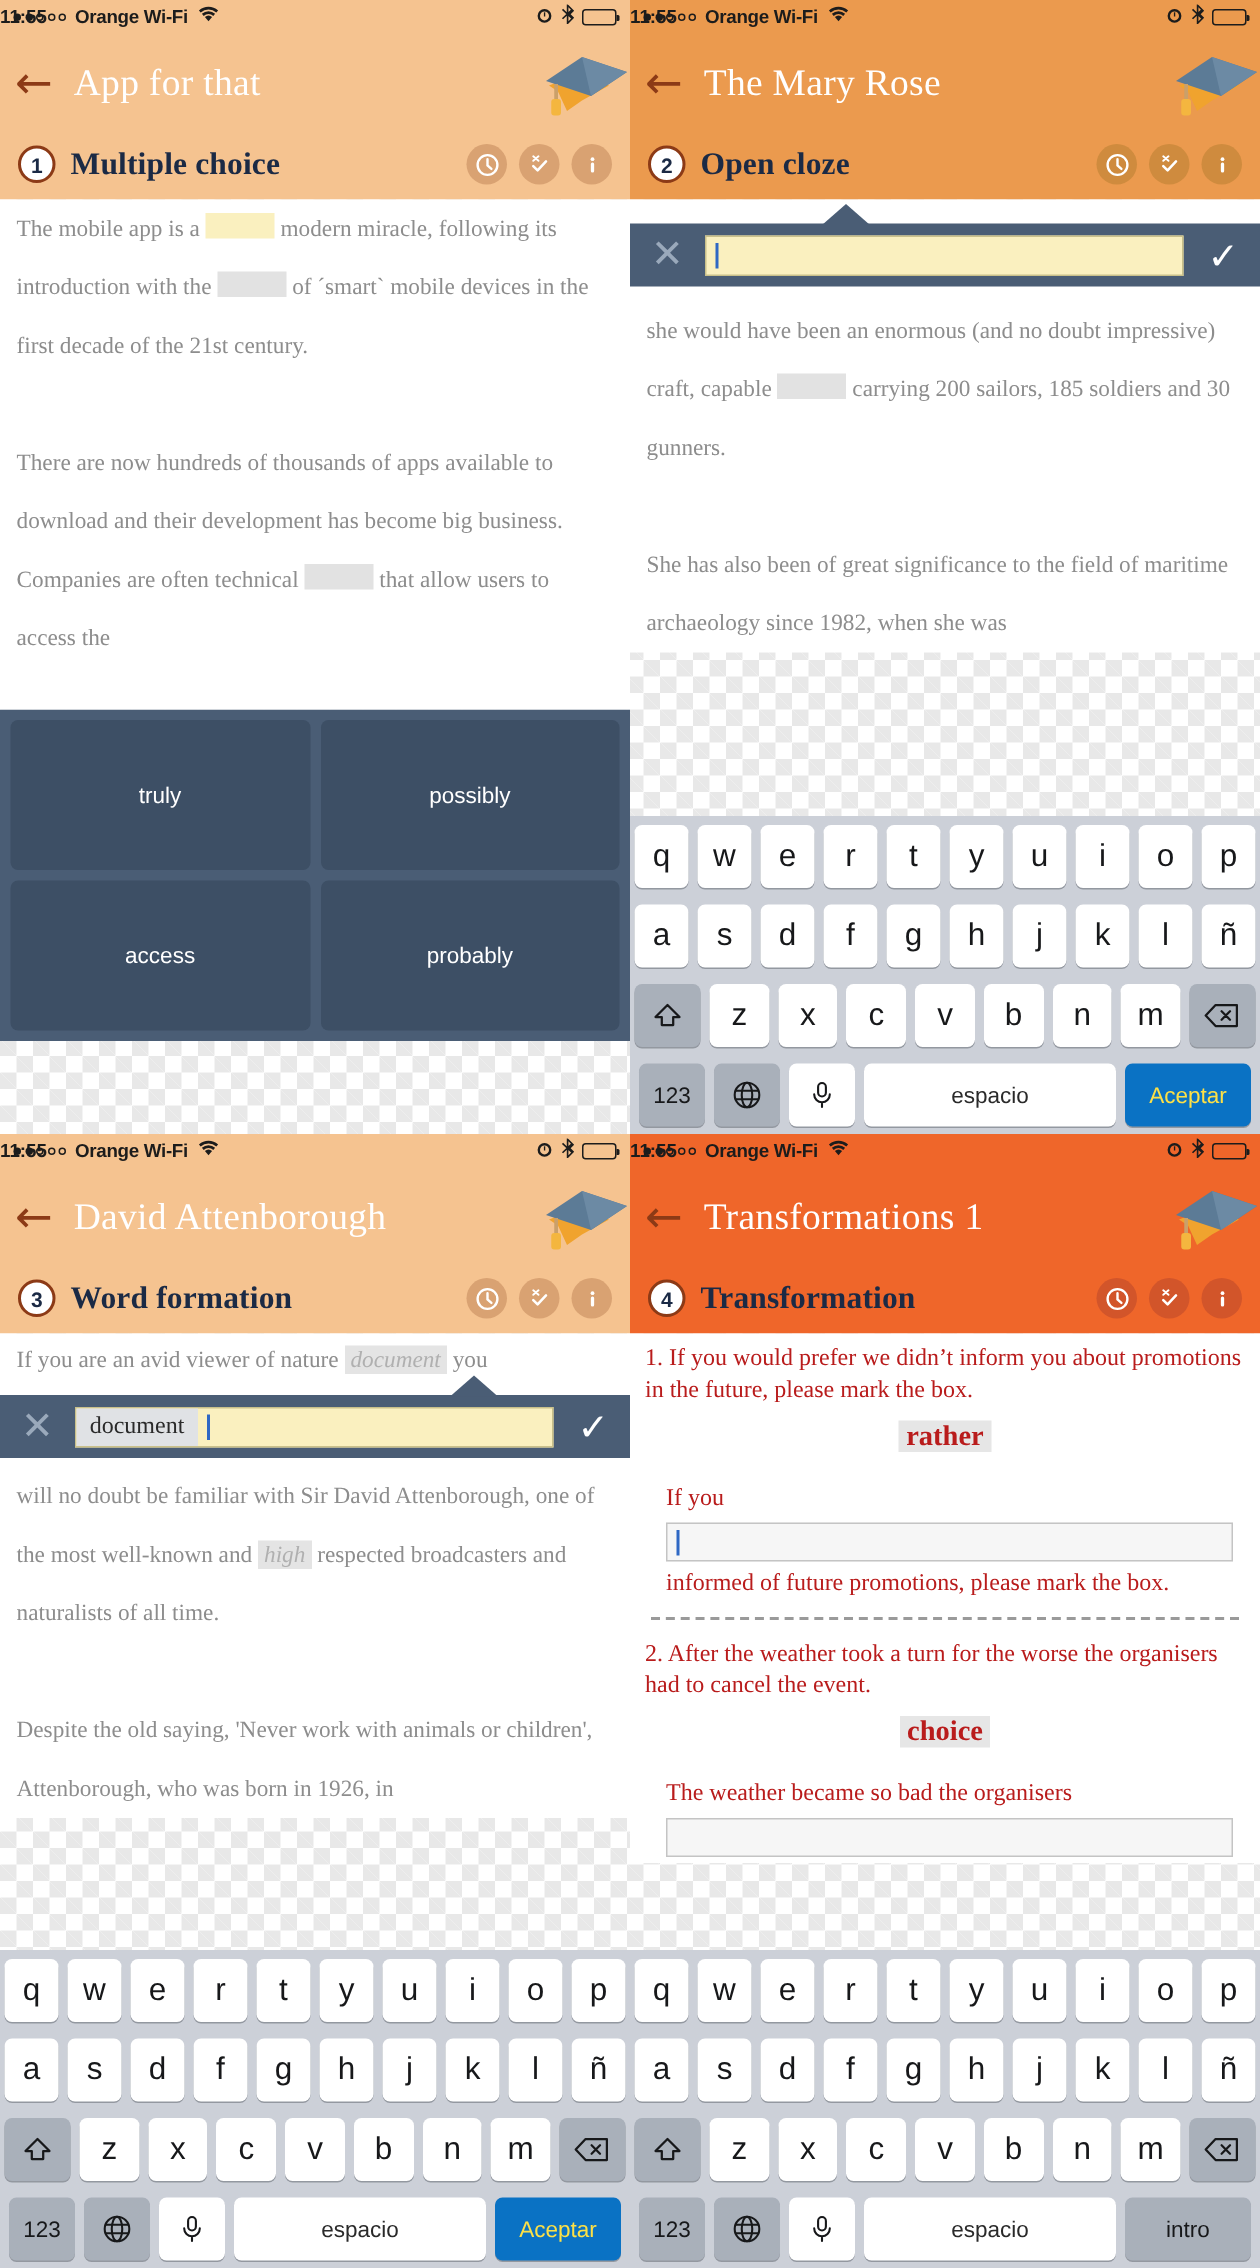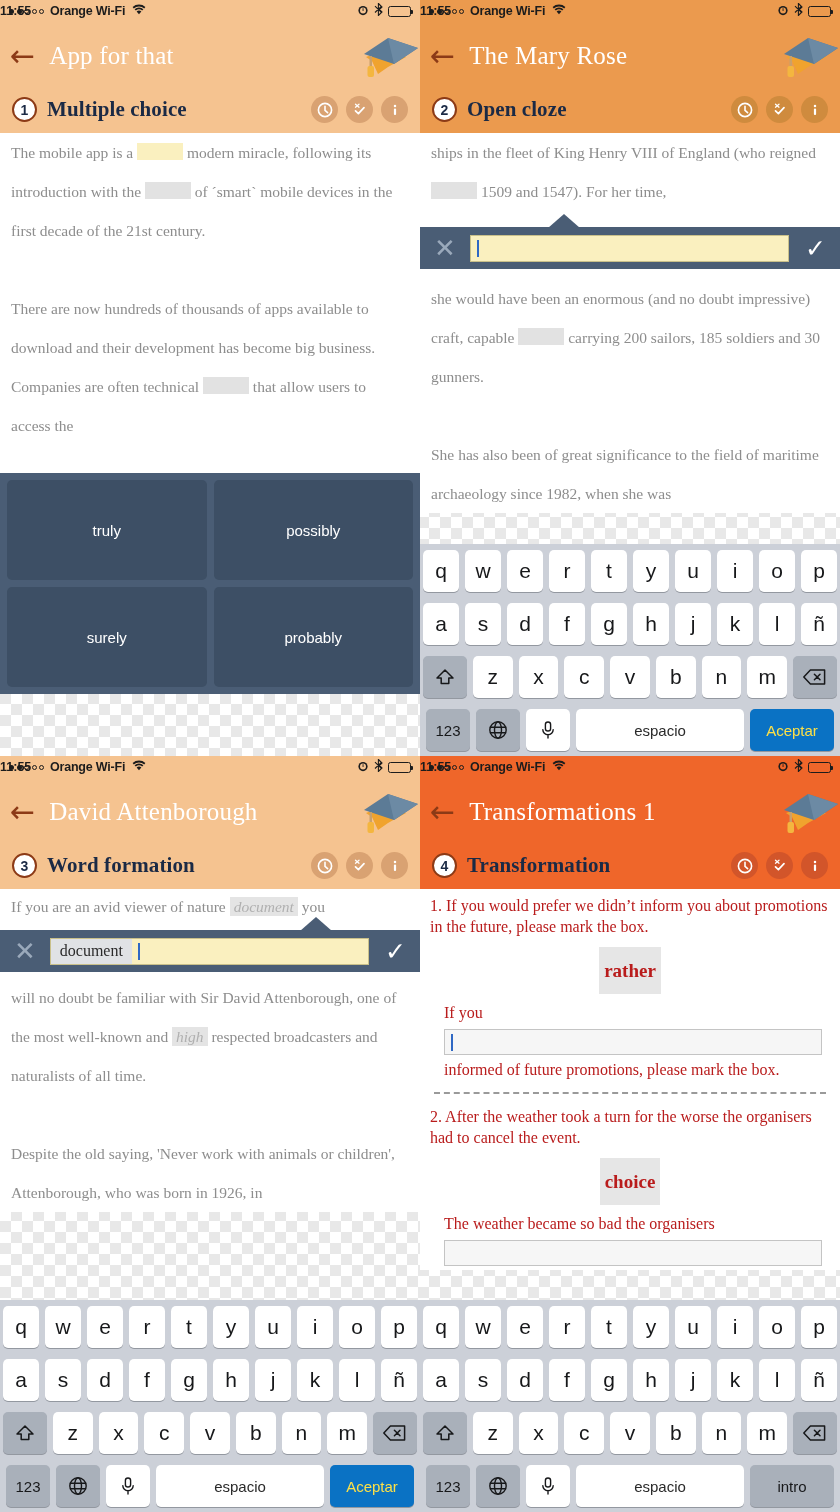--- a/index.html
+++ b/index.html
@@ -172,22 +172,22 @@
 
   
   .tf {
     font-family: "Liberation Serif", serif;
     color: #b91c1c; font-size: 16px; line-height: 21px;
     padding: 6px 10px 0 10px;
   }
   .tf .prompt { margin-bottom: 10px; }
   .tf .keyword {
     display: block; text-align: center; background: #e6e6e6;
-    font-size: 19px; font-weight: bold; width: fit-content; margin: 0 auto 8px auto;
-    padding: 13px 5px;
+    font-size: 19px; font-weight: bold; width: fit-content; margin: 0 auto 20px auto;
+    padding: 0 5px;
   }
   .tf .frag { padding-left: 14px; }
   .tf .gapinput {
     display: block; height: 26px; background: #f6f6f6; border: 1px solid #c4c4c4;
     margin: 6px 0 4px 14px; width: calc(100% - 22px); position: relative;
   }
   .tf .gapinput.focused::before {
     content:''; position: absolute; left: 6px; top: 4px;
     width: 2px; height: 17px; background: #2f68c4;
   }
@@ -306,21 +306,21 @@
       </div>
       <div class="para-gap"></div>
       <div class="ptext">
         <span>There are now hundreds of thousands of apps available to download and their development has become big business. Companies are often technical </span><span class="blank"></span><span> that allow users to access the</span>
       </div>
     </div>
 
     <div class="optpanel">
       <div class="optbtn">truly</div>
       <div class="optbtn">possibly</div>
-      <div class="optbtn">surely</div>
+      <div class="optbtn">access</div>
       <div class="optbtn">probably</div>
     </div>
   </div>
 
   <div class="phone">
     <div class="statusbar" style="background:#EB9A4E">
       <div class="sb-left">
         <span class="dots">
           <i class="dot"></i>
             <i class="dot"></i>
@@ -388,23 +388,20 @@
         <span class="ticon" style="background:#cf8b3e">
           <svg width="16" height="16" viewBox="0 0 16 16">
               <circle cx="8" cy="4.1" r="1.25" fill="#fff"></circle>
               <rect x="6.9" y="6.4" width="2.2" height="6.6" rx="1" fill="#fff"></rect>
             </svg>
         </span>
       </span>
     </div>
 
     <div class="content">
-      <div class="ptext">
-        <span>ships in the fleet of King Henry VIII of England (who reigned </span><span class="blank"></span><span> 1509 and 1547). For her time,</span>
-      </div>
 
       <div class="answerbar" style="margin-top:16px">
         <span class="caret-up" style="left:128px"></span>
         <span class="ab-x">✕</span>
         <span class="ab-field">
           <span class="ab-caret"></span>
         </span>
         <span class="ab-check">✓</span>
       </div>
 

